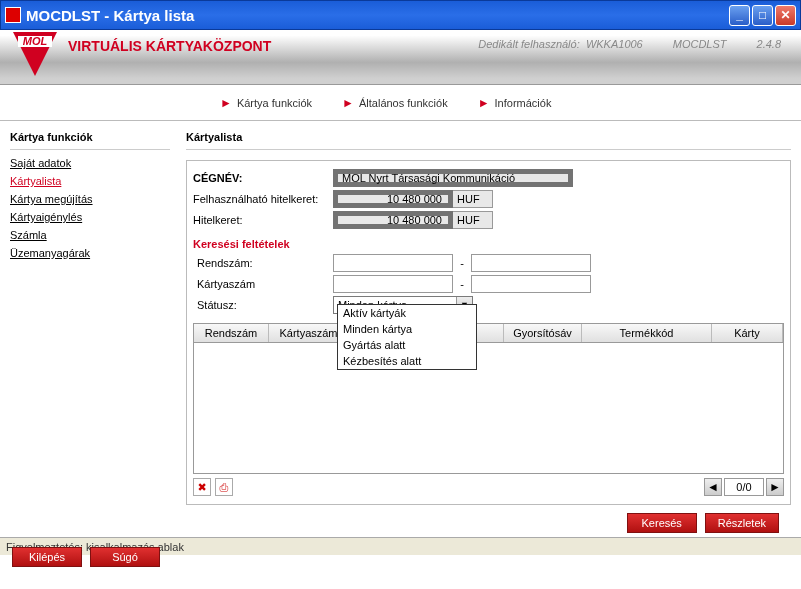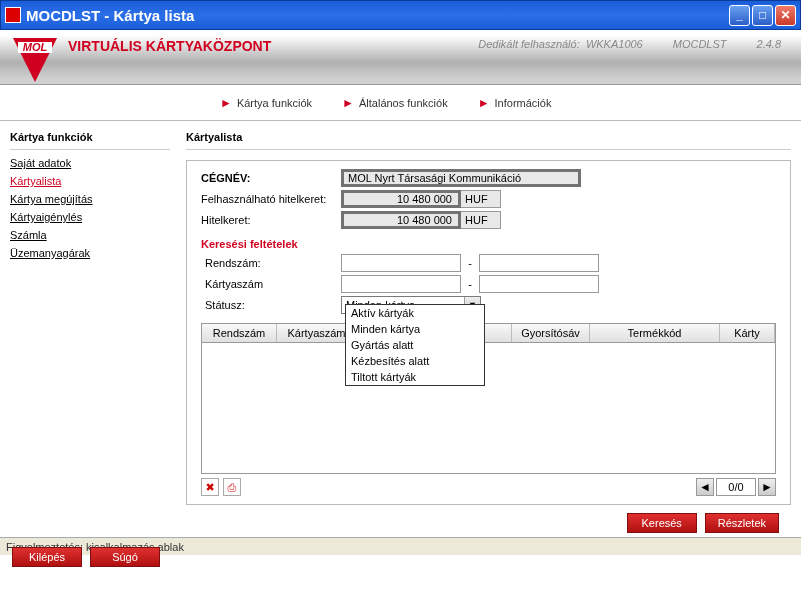--- a/index.html
+++ b/index.html
@@ -7,46 +7,46 @@
 
   
   .titlebar { height: 30px; background: linear-gradient(to bottom, #1a5dd8 0%, #2a6ee8 50%, #1a5dd8 100%); display: flex; align-items: center; padding: 0 4px; color: #fff; font-weight: bold; border: 1px solid #0a3a9a; }
   .titlebar .app-icon { width: 16px; height: 16px; background: #d00; border: 1px solid #fff; margin-right: 5px; }
   .titlebar .title { flex: 1; font-size: 15px; }
   .winbtns { display: flex; gap: 2px; }
   .winbtn { width: 21px; height: 21px; background: linear-gradient(to bottom, #6aa0f0, #2a5ec8); border: 1px solid #fff; border-radius: 3px; display: flex; align-items: center; justify-content: center; color: #fff; font-weight: bold; cursor: pointer; font-size: 12px; }
   .winbtn.close { background: linear-gradient(to bottom, #f07a6a, #c83a2a); }
 
   
-  .banner { height: 55px; background: linear-gradient(to bottom, #fff 0%, #fff 10%, #d0d0d0 40%, #b0b0b0 60%, #d0d0d0 90%); border-bottom: 1px solid #999; display: flex; align-items: flex-end; padding: 0 10px; position: relative; }
+  .banner { height: 55px; background: linear-gradient(to bottom, #fff 0%, #fff 10%, #d0d0d0 40%, #b0b0b0 60%, #d0d0d0 90%); border-bottom: 1px solid #999; display: flex; align-items: flex-start; padding: 0 10px; position: relative; }
   .logo { width: 50px; height: 48px; position: relative; margin-right: 8px; }
   .logo svg { display: block; }
   .banner-title { color: #d00020; font-weight: bold; font-size: 14px; align-self: flex-start; margin-top: 8px; }
   .banner-info { margin-left: auto; color: #888; font-style: italic; display: flex; gap: 30px; font-size: 11px; align-self: flex-start; margin-top: 8px; padding-right: 10px; }
 
   
   .topnav { height: 36px; display: flex; align-items: center; gap: 30px; padding-left: 220px; border-bottom: 1px solid #bbb; }
   .topnav-item { display: flex; align-items: center; gap: 5px; color: #333; cursor: pointer; }
   .topnav-item .arrow { color: #d00020; font-size: 12px; }
 
   
   .main { display: flex; height: 416px; }
   .sidebar { width: 180px; padding: 6px 10px; }
   .sidebar-title { font-weight: bold; padding: 4px 0 6px; border-bottom: 1px solid #ccc; margin-bottom: 4px; }
   .sidebar-item { padding: 3px 0; cursor: pointer; text-decoration: underline; color: #000; }
   .sidebar-item.active { color: #d00020; }
 
   .content { flex: 1; padding: 6px 10px 0 6px; display: flex; flex-direction: column; }
   .content-title { font-weight: bold; padding: 4px 0 6px; border-bottom: 1px solid #ccc; }
-  .panel { border: 1px solid #bbb; margin-top: 10px; padding: 8px 14px; background: #fff; flex: 1; display: flex; flex-direction: column; min-height: 0; }
+  .panel { border: 1px solid #bbb; margin-top: 10px; padding: 8px 6px; background: #fff; flex: 1; display: flex; flex-direction: column; min-height: 0; }
 
   .info-row { display: flex; align-items: center; margin-bottom: 3px; }
   .info-label { width: 140px; }
   .info-label.bold { font-weight: bold; }
-  .info-value { width: 240px; background: #e8e8e8; border: 3px solid #737373; padding: 2px 4px; height: 18px; display: flex; align-items: center; }
+  .info-value { width: 240px; background: #e8e8e8; border: 5px solid #737373; padding: 2px 4px; height: 18px; display: flex; align-items: center; }
   .info-value.num { width: 120px; justify-content: flex-end; padding-right: 6px; }
   .info-curr { width: 40px; background: #e8e8e8; border: 1px solid #999; border-left: none; padding: 2px 4px; height: 18px; display: flex; align-items: center; }
 
   .search-title { color: #d00020; font-weight: bold; margin: 6px 0 4px; }
   .search-row { display: flex; align-items: center; margin-bottom: 3px; position: relative; }
   .search-row .lbl { width: 140px; padding-left: 4px; }
   .search-row input[type=text] { width: 120px; height: 18px; border: 1px solid #999; padding: 1px 3px; font-size: 11px; }
   .search-row .dash { width: 18px; text-align: center; }
   .select-box { width: 140px; height: 18px; border: 1px solid #7a7a7a; display: flex; align-items: center; background: #fff; }
   .select-box .sel-text { flex: 1; padding: 0 4px; }
@@ -166,21 +166,20 @@
         <div class="lbl">Státusz:</div>
         <div class="select-box">
           <div class="sel-text">Minden kártya</div>
           <div class="sel-btn">▼</div>
         </div>
         <div class="dropdown-list">
           <div class="opt">Aktív kártyák</div>
           <div class="opt">Minden kártya</div>
           <div class="opt">Gyártás alatt</div>
           <div class="opt">Kézbesítés alatt</div>
-          <div class="opt">Tiltott kártyák</div>
         </div>
       </div>
 
       <div class="table-wrap">
         <div class="thead">
           <div class="th" style="width:75px">Rendszám</div>
           <div class="th" style="width:80px">Kártyaszám</div>
           <div class="th" style="width:155px"></div>
           <div class="th" style="width:78px">Gyorsítósáv</div>
           <div class="th" style="width:130px">Termékkód</div>

